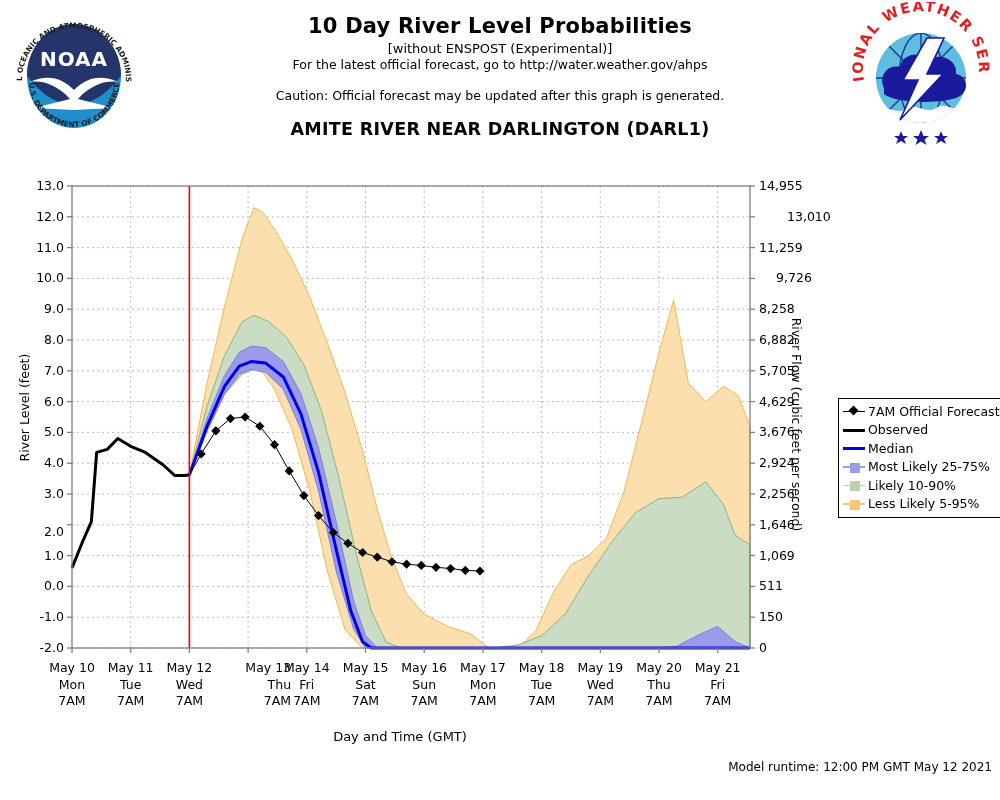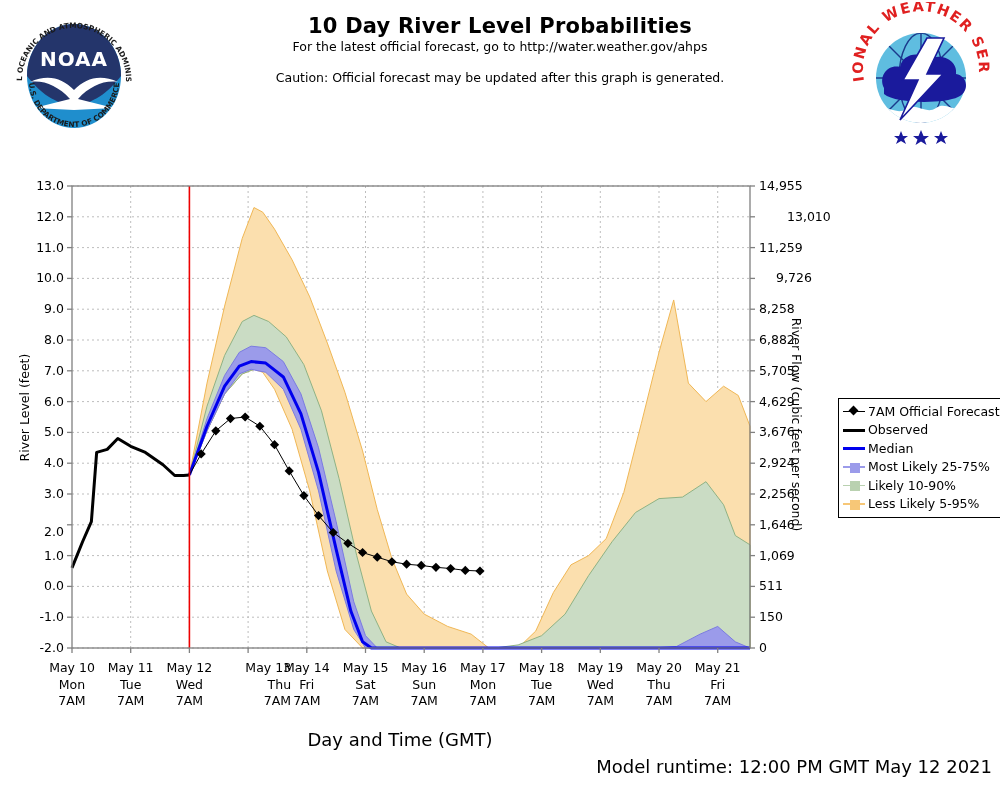--- a/index.html
+++ b/index.html
@@ -20,39 +20,39 @@
   
   #noaa-logo{left:4px;top:4px;width:140px;height:140px;}
   #nws-logo{left:848px;top:2px;width:146px;height:146px;}
 
   
   #plot-wrap{left:0;top:0;width:1000px;height:800px;}
   #y-axis-title{left:-96px;top:400px;width:240px;text-align:center;
       transform:rotate(-90deg);font-size:12.5px;}
   #y2-axis-title{left:676px;top:417px;width:240px;text-align:center;
       transform:rotate(90deg);font-size:12.5px;}
-  #x-axis-title{left:280px;top:729px;width:240px;text-align:center;font-size:18px;}
+  #x-axis-title{left:280px;top:729px;width:240px;text-align:center;font-size:13px;}
   .ytick{font-size:12.5px;text-align:right;width:46px;}
   .y2tick{font-size:12.5px;text-align:left;width:70px;}
   .xtick{font-size:12.5px;text-align:center;width:86px;line-height:16.5px;}
 
   
   #legend{left:838px;top:398px;border:1px solid #000;background:#fff;
           padding:3px 5px 4px 4px;}
   .legend-row{display:flex;align-items:center;height:18.5px;}
   .legend-mark{width:22px;height:14px;position:relative;flex:0 0 22px;margin-right:3px;}
   .legend-label{font-size:12.5px;white-space:nowrap;}
   .lline{position:absolute;left:0;top:6px;width:22px;height:2px;}
   .lswatchline{position:absolute;left:0;top:6.5px;width:22px;height:1.5px;}
   .lsq{position:absolute;left:7px;top:3px;width:8px;height:8px;}
   .ldia{position:absolute;left:7px;top:3px;width:7px;height:7px;background:#000;
         transform:rotate(45deg);}
 
   
-  #footer{right:8px;top:758px;text-align:right;font-size:18px;line-height:18px;}
+  #footer{right:8px;top:758px;text-align:right;font-size:12px;line-height:18px;}
 </style>
 </head>
 <body>
 
 <div class="abs" id="noaa-logo">
   <svg viewBox="0 0 140 140" width="140" height="140">
     <defs>
       <path id="noaaTop" d="M 18,76 A 52,52 0 0 1 122,76" fill="none"></path>
       <path id="noaaBot" d="M 25,78 A 45,45 0 0 0 115,78" fill="none"></path>
     </defs>
@@ -99,22 +99,24 @@
     <g fill="#1a1a9c">
       <polygon points="53,129 55,134 60,134 56,137 58,142 53,139 48,142 50,137 46,134 51,134"></polygon>
       <polygon points="73,128 75.5,134 81,134 76.5,137.5 78.5,143 73,139.5 67.5,143 69.5,137.5 65,134 70.5,134"></polygon>
       <polygon points="93,129 95,134 100,134 96,137 98,142 93,139 88,142 90,137 86,134 91,134"></polygon>
     </g>
   </svg>
 </div>
 
 <div class="abs" id="header-block">
   <div id="main-title">10 Day River Level Probabilities</div>
+  <div id="subtitle-2">[without ENSPOST (Experimental)]</div>
   <div id="caution-2">For the latest official forecast, go to http://water.weather.gov/ahps</div>
   <div id="caution-1">Caution: Official forecast may be updated after this graph is generated.</div>
+  <div id="gauge-title">AMITE RIVER NEAR DARLINGTON (DARL1)</div>
 </div>
 
 <div class="abs" id="plot-wrap">
   <svg id="chart-svg" width="1000" height="800">
       <line x1="72" y1="648" x2="750" y2="648" stroke="#bdbdbd" stroke-width="1" stroke-dasharray="2,3"></line>
       <line x1="72" y1="617.2" x2="750" y2="617.2" stroke="#bdbdbd" stroke-width="1" stroke-dasharray="2,3"></line>
       <line x1="72" y1="586.4" x2="750" y2="586.4" stroke="#bdbdbd" stroke-width="1" stroke-dasharray="2,3"></line>
       <line x1="72" y1="555.6" x2="750" y2="555.6" stroke="#bdbdbd" stroke-width="1" stroke-dasharray="2,3"></line>
       <line x1="72" y1="524.8" x2="750" y2="524.8" stroke="#bdbdbd" stroke-width="1" stroke-dasharray="2,3"></line>
       <line x1="72" y1="494" x2="750" y2="494" stroke="#bdbdbd" stroke-width="1" stroke-dasharray="2,3"></line>

